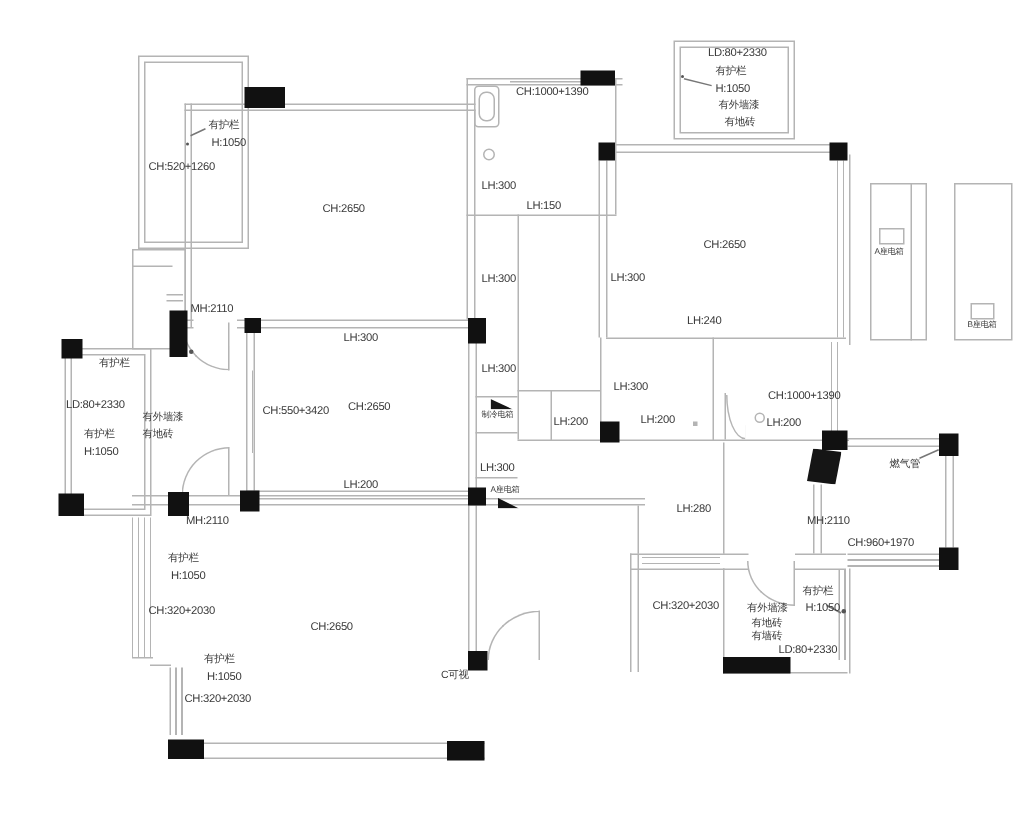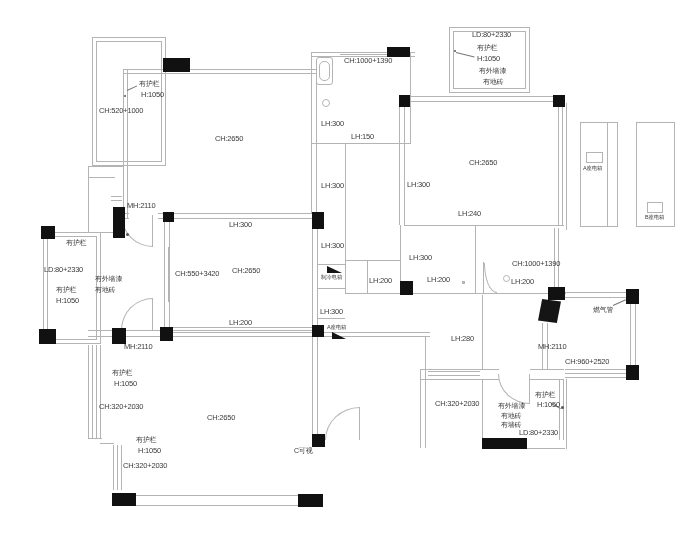--- a/index.html
+++ b/index.html
@@ -155,21 +155,21 @@
   <div class="ldr" style="left:127px;top:90px;width:11px;transform:rotate(-25deg)"></div>
   <div class="ldr" style="left:551px;top:403px;width:11px;transform:rotate(28deg)"></div>
   <div class="dot" style="left:124px;top:95px;width:2px;height:2px"></div>
   <div class="dot" style="left:454px;top:50px;width:2px;height:2px"></div>
   <div class="dot" style="left:561px;top:406px;width:3px;height:3px"></div>
   <div class="dot" style="left:126px;top:233px;width:3px;height:3px"></div>
   <div class="w" style="left:462px;top:281px;width:3px;height:3px"></div>
 
   <div class="lbl cn" style="left:139px;top:80px">有护栏</div>
   <div class="lbl" style="left:141px;top:91px">H:1050</div>
-  <div class="lbl" style="left:99px;top:107px">CH:520+1000</div>
+  <div class="lbl" style="left:99px;top:107px">CH:520+1260</div>
 
   <div class="lbl" style="left:215px;top:135px">CH:2650</div>
 
   <div class="lbl" style="left:344px;top:57px">CH:1000+1390</div>
   <div class="lbl" style="left:321px;top:120px">LH:300</div>
   <div class="lbl" style="left:351px;top:133px">LH:150</div>
 
   <div class="lbl" style="left:472px;top:31px">LD:80+2330</div>
   <div class="lbl cn" style="left:477px;top:44px">有护栏</div>
   <div class="lbl" style="left:477px;top:55px">H:1050</div>
@@ -219,18 +219,18 @@
   <div class="lbl" style="left:123px;top:462px">CH:320+2030</div>
   <div class="lbl cn" style="left:294px;top:447px">C可视</div>
 
   <div class="lbl" style="left:435px;top:400px">CH:320+2030</div>
   <div class="lbl cn" style="left:498px;top:402px">有外墙漆</div>
   <div class="lbl cn" style="left:501px;top:412px">有地砖</div>
   <div class="lbl cn" style="left:501px;top:421px">有墙砖</div>
   <div class="lbl cn" style="left:535px;top:391px">有护栏</div>
   <div class="lbl" style="left:537px;top:401px">H:1050</div>
   <div class="lbl" style="left:519px;top:429px">LD:80+2330</div>
-  <div class="lbl" style="left:565px;top:358px">CH:960+2520</div>
+  <div class="lbl" style="left:565px;top:358px">CH:960+1970</div>
 
   <div class="lbl sm" style="left:583px;top:165px">A座电箱</div>
   <div class="lbl sm" style="left:645px;top:214px">B座电箱</div>
 
 </div>
 
 </body></html>

